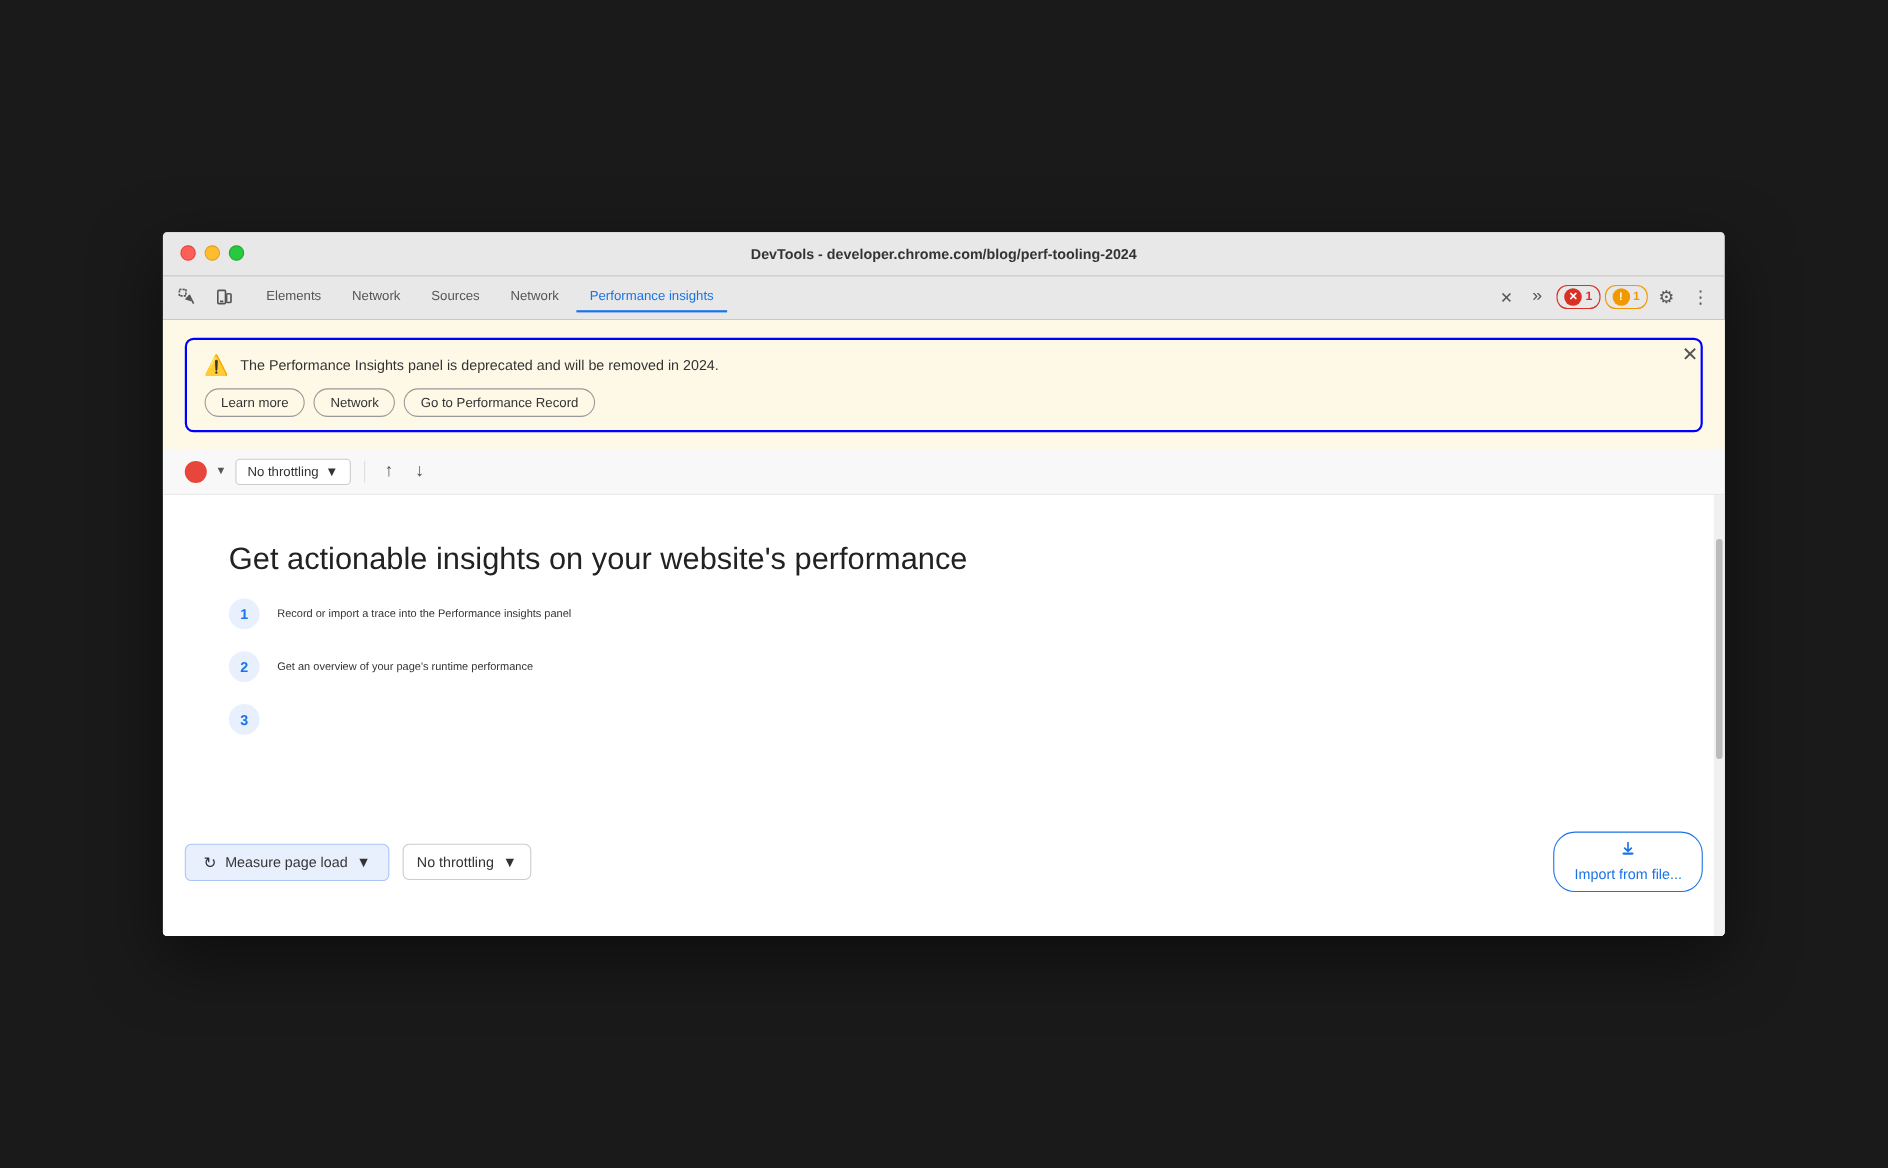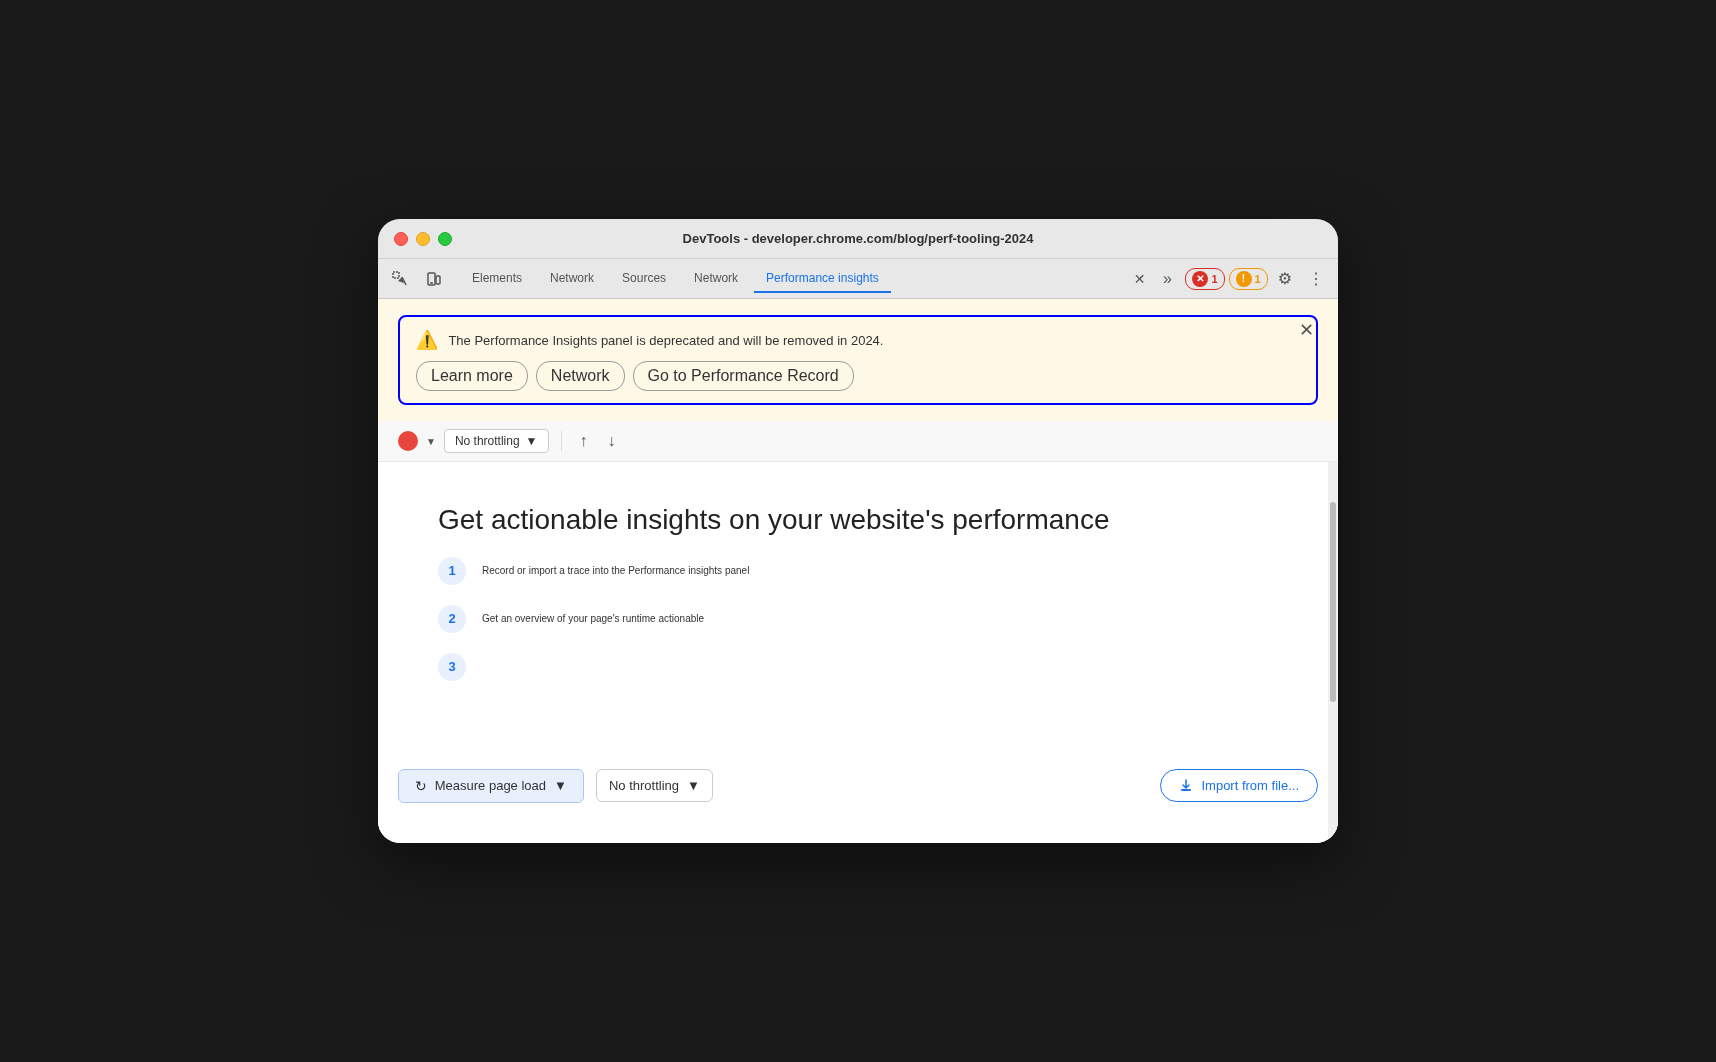--- a/index.html
+++ b/index.html
@@ -7,23 +7,23 @@
     body {
       background: #1a1a1a;
       display: flex;
       justify-content: center;
       align-items: center;
       min-height: 100vh;
       font-family: -apple-system, BlinkMacSystemFont, 'Segoe UI', sans-serif;
     }
 
     .window {
-      width: 960px;
+      width: 1420px;
       background: #737373;
-      border-radius: 22px;
+      border-radius: 4px;
       box-shadow: 0 20px 60px rgba(0,0,0,0.5);
       overflow: hidden;
     }
 
     
     .title-bar {
       background: #e8e8e8;
       padding: 12px 16px;
       display: flex;
       align-items: center;
@@ -189,21 +189,21 @@
     .banner-buttons {
       display: flex;
       gap: 8px;
     }
 
     .banner-btn {
       padding: 5px 14px;
       border: 1.5px solid #999;
       border-radius: 14px;
       background: transparent;
-      font-size: 16px;
+      font-size: 12px;
       color: #333;
       cursor: pointer;
       white-space: nowrap;
     }
 
     .close-banner {
       position: absolute;
       top: 16px;
       right: 20px;
       font-size: 18px;
@@ -356,20 +356,21 @@
       display: flex;
       align-items: center;
       gap: 8px;
       padding: 8px 18px;
       border: 1.5px solid #1a73e8;
       border-radius: 20px;
       background: white;
       font-size: 13px;
       color: #1a73e8;
       cursor: pointer;
+      flex-direction: column;
     }
 
     .main-content-wrapper {
       position: relative;
       overflow: hidden;
     }
 
     .scrollbar-thumb {
       width: 6px;
       height: 200px;
@@ -477,21 +478,21 @@
       <div class="content-area">
         <h1 class="page-heading">Get actionable insights on your website's performance</h1>
 
         <ul class="steps-list">
           <li class="step-item">
             <div class="step-number">1</div>
             <span class="step-text">Record or import a trace into the Performance insights panel</span>
           </li>
           <li class="step-item">
             <div class="step-number">2</div>
-            <span class="step-text">Get an overview of your page's runtime actionable</span>
+            <span class="step-text">Get an overview of your page's runtime performance</span>
           </li>
           <li class="step-item">
             <div class="step-number">3</div>
           </li>
         </ul>
       </div>
 
       <div class="action-bar">
         <button class="measure-btn">
           <span class="measure-icon">↻</span>

